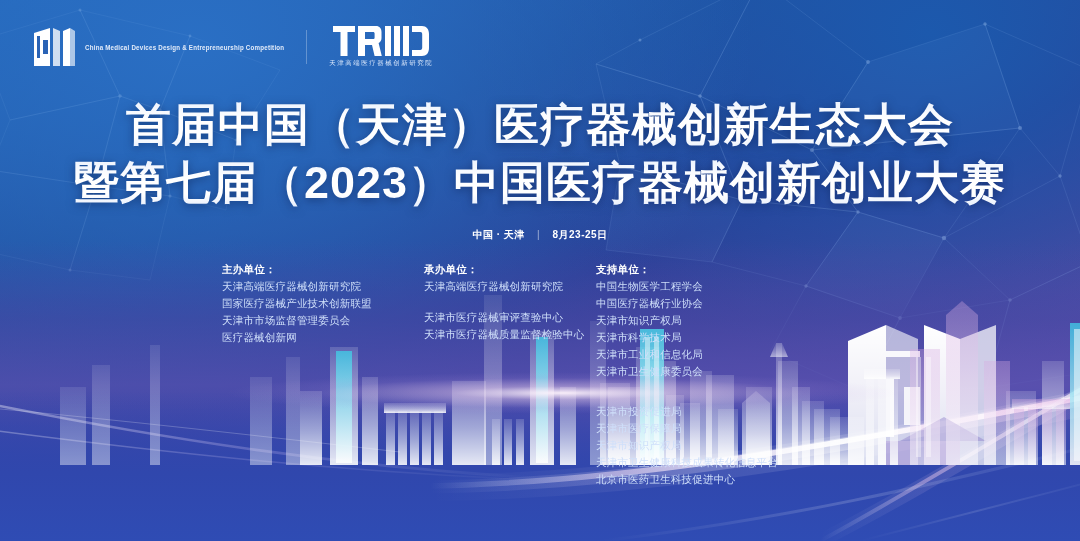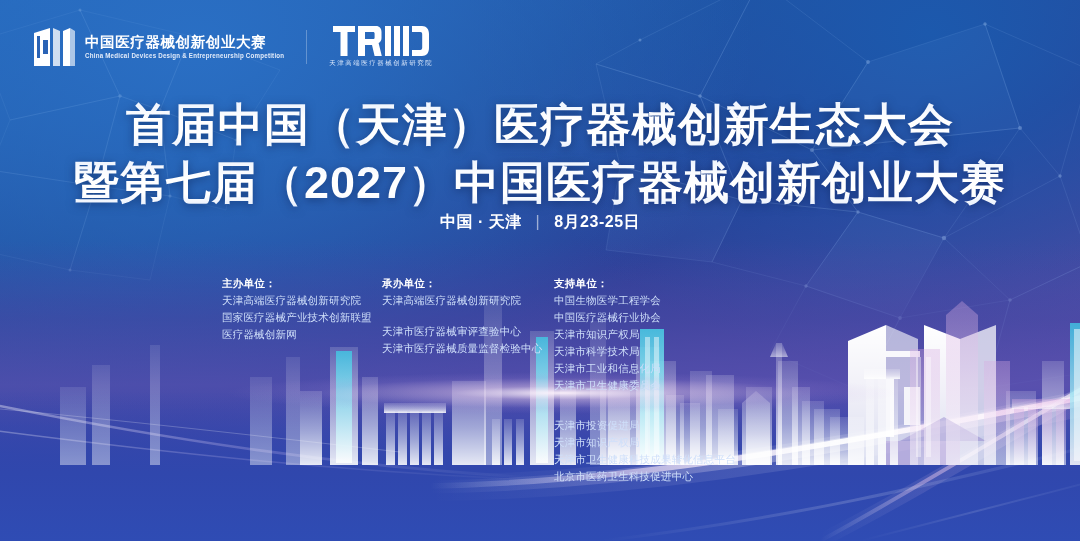--- a/index.html
+++ b/index.html
@@ -130,50 +130,50 @@
     -webkit-background-clip: text;
     background-clip: text;
     -webkit-text-fill-color: transparent;
     filter: drop-shadow(0 2px 5px rgba(8,26,74,0.5));
     white-space: nowrap;
   }
 
   
   .meta-line {
     position: absolute;
-    top: 212px;
+    top: 228px;
     left: 0;
     width: 100%;
     text-align: center;
     z-index: 6;
-    font-size: 16px;
+    font-size: 10px;
     font-weight: bold;
     color: #ffffff;
     letter-spacing: 0.5px;
   }
   .meta-sep {
     display: inline-block;
     margin: 0 9px;
     color: rgba(255,255,255,0.55);
     font-weight: normal;
   }
 
   
   .orgs {
     position: absolute;
-    top: 275px;
+    top: 261px;
     left: 222px;
     width: 660px;
     display: flex;
     z-index: 6;
     color: #dce8fb;
   }
   .org-col { display: flex; flex-direction: column; }
   .col-host { width: 160px; }
-  .col-under { width: 172px; }
+  .col-under { width: 172px; margin-left: 42px; }
   .col-support { display: flex; gap: 6px; }
   .support-sub { display: flex; flex-direction: column; }
   .support-sub.a { width: 120px; }
   .org-head {
     font-size: 10.5px;
     font-weight: bold;
     color: #ffffff;
     letter-spacing: 0.3px;
     line-height: 1.62;
     white-space: nowrap;
@@ -470,21 +470,20 @@
     <div class="logo-brand">
       <svg class="logo-mark" width="44" height="40" viewBox="0 0 44 40">
         <path d="M2 6 L18 1 L18 39 L2 39 Z" fill="#ffffff"></path>
         <rect x="5" y="9" width="3" height="22" fill="#2a63b5"></rect>
         <rect x="11" y="13" width="5" height="14" fill="#2a63b5"></rect>
         <path d="M21 1 L28 4 L28 39 L21 39 Z" fill="#ffffff" opacity="0.78"></path>
         <path d="M31 4 L38 1 L38 39 L31 39 Z" fill="#ffffff"></path>
         <path d="M38 1 L43 4 L43 39 L38 39 Z" fill="#ffffff" opacity="0.62"></path>
       </svg>
       <div class="brand-text">
-        <div class="brand-cn">中国医疗器械创新创业大赛</div>
         <div class="brand-en">China Medical Devices Design &amp; Entrepreneurship Competition</div>
       </div>
     </div>
 
     <div class="logo-divider"></div>
 
     <div class="triid">
       <svg width="96" height="30" viewBox="0 0 96 30">
 
         <path d="M0 0 L22 0 L22 6 L14.5 6 L14.5 30 L7.5 30 L7.5 6 L0 6 Z" fill="#ffffff"></path>
@@ -496,35 +495,36 @@
         <rect x="70" y="0" width="6" height="30" fill="#ffffff"></rect>
 
         <path d="M79 0 L89 0 C93.4 0 96 3 96 8 L96 22 C96 27 93.4 30 89 30 L79 30 L79 24 L87.4 24 C88.6 24 89.2 23.2 89.2 21.6 L89.2 8.4 C89.2 6.8 88.6 6 87.4 6 L79 6 Z" fill="#ffffff"></path>
       </svg>
       <div class="triid-sub">天津高端医疗器械创新研究院</div>
     </div>
   </div>
 
   <div class="title-block">
     <div class="title-line">首届中国（天津）医疗器械创新生态大会</div>
-    <div class="title-line">暨第七届（2027）中国医疗器械创新创业大赛</div>
+    <div class="title-line">暨第七届（2023）中国医疗器械创新创业大赛</div>
   </div>
 
   <div class="meta-line">
     <span>中国 · 天津</span>
     <span class="meta-sep">|</span>
     <span>8月23-25日</span>
   </div>
 
   <div class="orgs">
 
     <div class="org-col col-host">
       <div class="org-head">主办单位：</div>
       <div class="org-item">天津高端医疗器械创新研究院</div>
       <div class="org-item">国家医疗器械产业技术创新联盟</div>
+      <div class="org-item">天津市市场监督管理委员会</div>
       <div class="org-item">医疗器械创新网</div>
     </div>
 
     <div class="org-col col-under">
       <div class="org-head">承办单位：</div>
       <div class="org-item">天津高端医疗器械创新研究院</div>
       <div class="org-gap"></div>
       <div class="org-item">天津市医疗器械审评查验中心</div>
       <div class="org-item">天津市医疗器械质量监督检验中心</div>
     </div>
@@ -535,20 +535,21 @@
         <div class="org-item">中国生物医学工程学会</div>
         <div class="org-item">中国医疗器械行业协会</div>
         <div class="org-item">天津市知识产权局</div>
         <div class="org-item">天津市科学技术局</div>
         <div class="org-item">天津市工业和信息化局</div>
         <div class="org-item">天津市卫生健康委员会</div>
       </div>
       <div class="support-sub">
         <div class="spacer-head"></div>
         <div class="org-item">天津市投资促进局</div>
+        <div class="org-item">天津市医疗保障局</div>
         <div class="org-item">天津市知识产权局</div>
         <div class="org-item">天津市卫生健康科技成果转化信息平台</div>
         <div class="org-item">北京市医药卫生科技促进中心</div>
       </div>
     </div>
 
   </div>
 
 </div>
 

